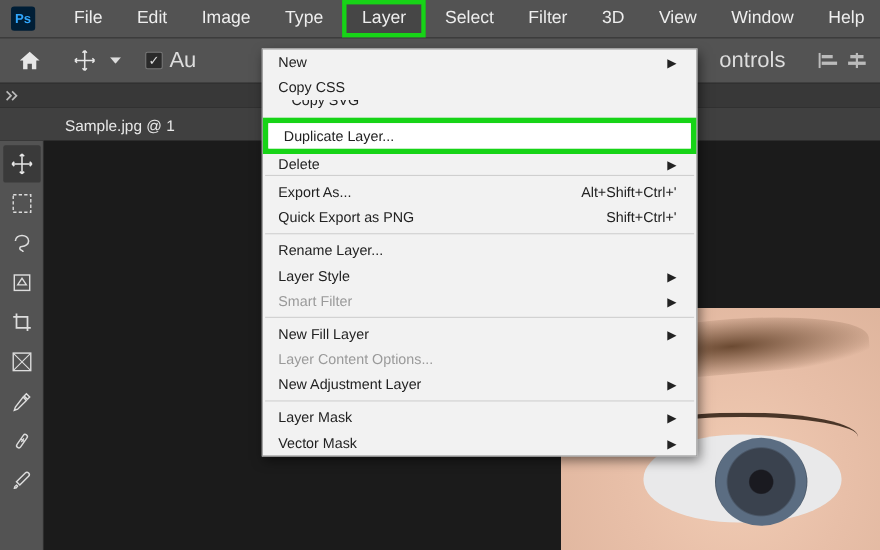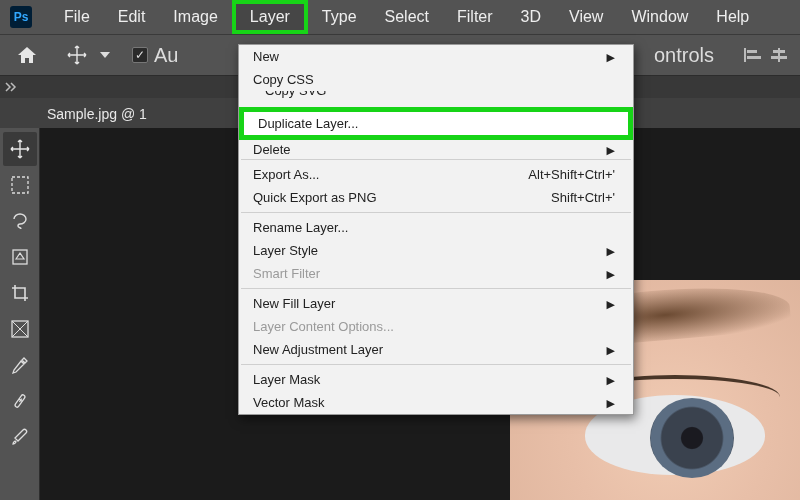--- a/index.html
+++ b/index.html
@@ -1,36 +1,36 @@
 <!DOCTYPE html>
 <html><head>
 <meta charset="utf-8">
 <style>
   * { margin:0; padding:0; box-sizing:border-box; font-family:"Segoe UI",Arial,sans-serif; }
   body { width:800px; height:500px; background:#000; overflow:hidden; position:relative; }
 
-  .menubar { height:34px; background:#535353; display:flex; align-items:center; padding-left:10px; gap:0; color:#eee; font-size:16px; }
+  .menubar { height:34px; background:#535353; display:flex; align-items:center; padding-left:10px; gap:0; color:#eee; font-size:16px;justify-content:space-between; }
   .ps-logo { width:22px; height:22px; background:#001e36; border-radius:3px; display:flex; align-items:center; justify-content:center; color:#31a8ff; font-weight:bold; font-size:12px; margin-right:18px; }
   .mnu { padding:4px 14px; cursor:pointer; }
   .mnu.hi { border:4px solid #17d417; background:#464646; }
 
   .options-bar { height:42px; background:#535353; display:flex; align-items:center; padding-left:10px; color:#ddd; font-size:20px; border-top:1px solid #3a3a3a; border-bottom:1px solid #2c2c2c; }
   .home-btn { width:34px; height:30px; display:flex; align-items:center; justify-content:center; margin-right:16px; }
   .move-ic { width:34px; height:30px; display:flex; align-items:center; justify-content:center; margin-right:6px; }
   .drop-caret { width:12px; margin-right:20px; }
   .chk { width:16px; height:16px; background:#2a2a2a; border:1px solid #777; display:inline-flex; align-items:center; justify-content:center; margin-right:6px; border-radius:2px;}
   .chk::after{content:"✓";color:#ddd;font-size:12px;}
   .ctrl-txt { margin-left:auto; margin-right:30px; }
   .align-ic { display:flex; gap:8px; margin-right:12px; }
   .align-ic span{width:18px;height:14px;display:inline-block;background:none;}
 
   .chev-strip{height:22px;background:#383838;display:flex;align-items:center;padding-left:4px;}
   .chev-strip svg{opacity:.8}
 
-  .doc-tab-row{height:30px;background:#404040;display:flex;align-items:flex-end;padding-left:33px;}
+  .doc-tab-row{height:30px;background:#404040;display:flex;align-items:flex-end;padding-left:45px;}
   .doc-tab{color:#e8e8e8;font-size:14px;padding:6px 14px;}
 
   .work{position:absolute;top:128px;left:0;right:0;bottom:0;display:flex;}
   .toolcol{width:40px;background:#535353;display:flex;flex-direction:column;align-items:center;padding-top:4px;gap:2px;border-right:1px solid #2e2e2e;}
   .tool{width:34px;height:34px;display:flex;align-items:center;justify-content:center;border-radius:2px;}
   .tool.sel{background:#3a3a3a;}
   .canvas{flex:1;background:#1b1b1b;position:relative;overflow:hidden;}
 
   .eye-img{position:absolute;right:0;bottom:0;width:290px;height:220px;overflow:hidden;}
   .skin{position:absolute;inset:0;background:radial-gradient(circle at 55% 70%, #f1ccb4 0%, #e8bfa8 45%, #ddb39b 100%);}
@@ -55,22 +55,22 @@
   svg{display:block}
 </style>
 </head>
 <body>
 
 <div class="menubar">
   <div class="ps-logo">Ps</div>
   <div class="mnu">File</div>
   <div class="mnu">Edit</div>
   <div class="mnu">Image</div>
+  <div class="mnu">Type</div>
   <div class="mnu hi">Layer</div>
-  <div class="mnu">Type</div>
   <div class="mnu">Select</div>
   <div class="mnu">Filter</div>
   <div class="mnu">3D</div>
   <div class="mnu">View</div>
   <div class="mnu">Window</div>
   <div class="mnu">Help</div>
 </div>
 
 <div class="options-bar">
   <div class="home-btn">

